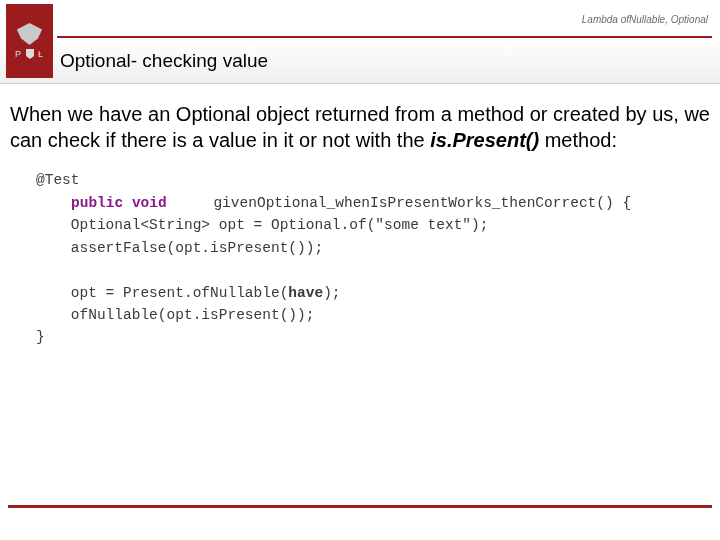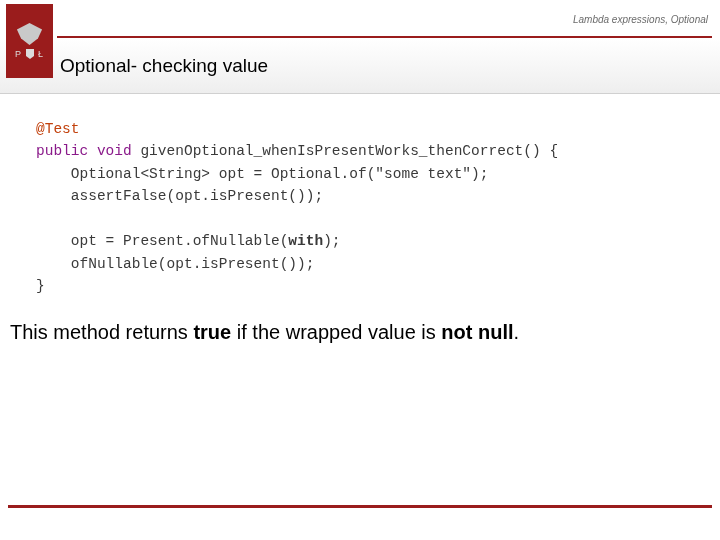--- a/index.html
+++ b/index.html
@@ -63,21 +63,21 @@
   }
   .logo-shield {
     width: 8px;
     height: 10px;
     background: #dcdcdc;
     clip-path: polygon(0 0, 100% 0, 100% 70%, 50% 100%, 0 70%);
   }
   .title-row {
     display: flex;
     align-items: center;
-    height: 56px;
+    height: 46px;
     padding-left: 60px;
     background: linear-gradient(to bottom, #fff 0%, #f7f7f7 50%, #eeeeee 100%);
     border-bottom: 1px solid #d0d0d0;
   }
   .slide-title {
     font-size: 19px;
     color: #000;
   }
   .content {
     padding: 18px 10px 0 10px;
@@ -91,63 +91,63 @@
   }
   .method-name { font-style: italic; font-weight: bold; }
   .code-block {
     margin: 6px 0 22px 26px;
     font-family: "Courier New", monospace;
     font-size: 14.5px;
     line-height: 1.55;
     color: #3a3a3a;
     white-space: pre;
   }
-  .anno { color: #c2410c; }
-  .kw { color: #8a1a8a; font-weight: normal; }
-  .fn { color: #3a3a3a; }
+  .anno { color: #404040; }
+  .kw { color: #8a1a8a; font-weight: bold; margin-left: 35px; }
+  .fn { color: #3a3a3a; margin-left: 38px; }
   .lit-null { font-weight: bold; color: #3a3a3a; }
   .bottom-line {
     position: absolute;
     bottom: 32px;
     left: 8px;
     right: 8px;
     height: 3px;
     background: #9a1c1c;
   }
 </style>
 </head>
 <body>
 
 <div class="topbar">
-  <div class="topbar-label">Lambda expressions, Optional</div>
+  <div class="topbar-label">Lambda ofNullable, Optional</div>
   <div class="topbar-line"></div>
 </div>
 
 <div class="logo-block">
   <div class="logo-eagle"></div>
   <div class="logo-text">
     <span>P</span>
     <span class="logo-shield"></span>
     <span>Ł</span>
   </div>
 </div>
 
 <div class="title-row">
   <div class="slide-title">Optional- checking value</div>
 </div>
 
 <div class="content">
+  <p class="para">
+    <span>When we have an Optional object returned from a method or created by us, we can check if there is a value in it or not with the </span><span class="method-name">is.Present()</span><span> method:</span>
+  </p>
 
   <div class="code-block"><span class="anno">@Test</span>
 <span class="kw">public void</span><span class="fn"> givenOptional_whenIsPresentWorks_thenCorrect() {</span>
 <span>    Optional&lt;String&gt; opt = Optional.of("some text");</span>
 <span>    assertFalse(opt.isPresent());</span>
 <span></span>
-<span>    opt = Present.ofNullable(</span><span class="lit-null">with</span><span>);</span>
+<span>    opt = Present.ofNullable(</span><span class="lit-null">have</span><span>);</span>
 <span>    ofNullable(opt.isPresent());</span>
 <span>}</span></div>
 
-  <p class="para" style="text-align:left;">
-    <span>This method returns </span><b>true</b><span> if the wrapped value is </span><b>not null</b><span>.</span>
-  </p>
 </div>
 
 <div class="bottom-line"></div>
 
 </body></html>

